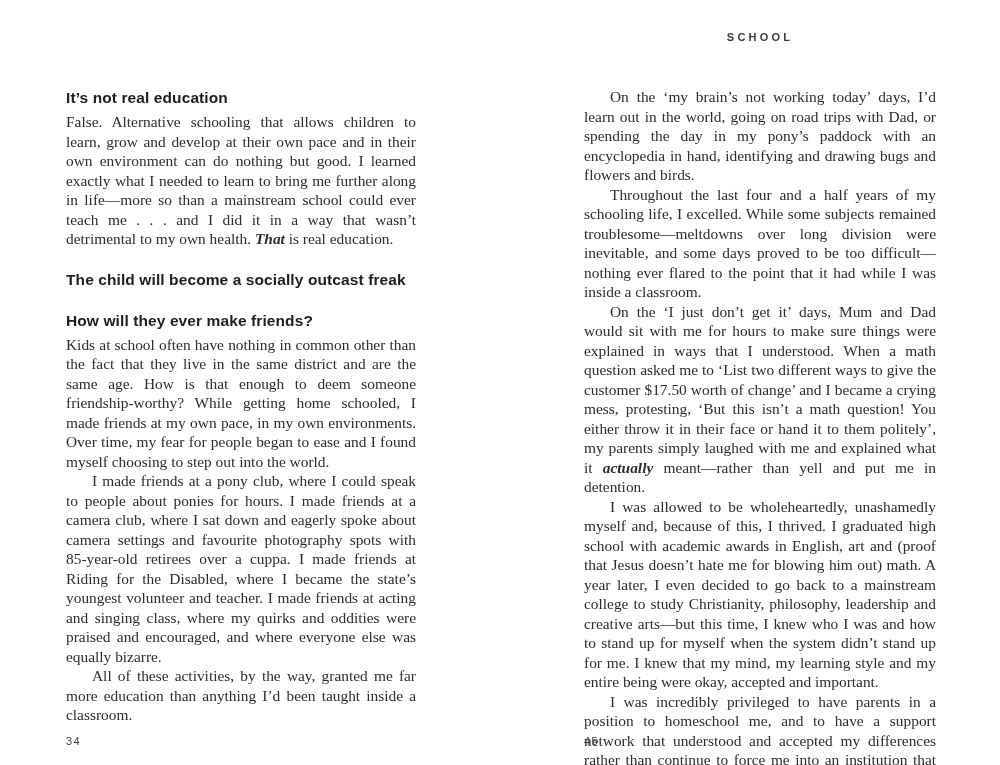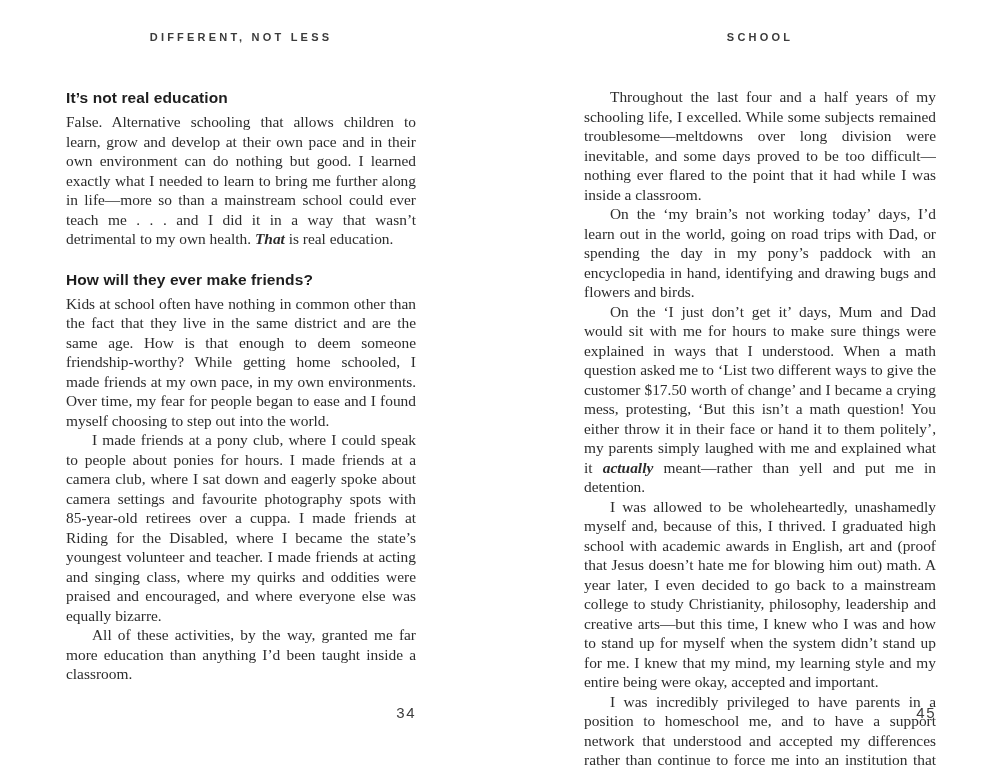--- a/index.html
+++ b/index.html
@@ -59,60 +59,60 @@
     line-height: 19.5px;
     color: #2c2c2c;
     text-align: justify;
     margin: 0;
   }
   .body-para.indent { text-indent: 26px; }
   .body-para em { font-style: italic; font-weight: bold; }
 
   .page-number {
     position: absolute;
-    top: 704px;
+    top: 735px;
     left: 0;
     width: 100%;
-    text-align: right;
+    text-align: left;
     font-family: "Liberation Sans", sans-serif;
-    font-size: 15px;
+    font-size: 11px;
     letter-spacing: 1.5px;
     color: #3d3d3d;
   }
 </style>
 </head>
 <body>
 
 <div class="spread">
 
   <div class="page page-left">
-    <div class="running-head">DIFFERENT, NOT LESS</div>
 
     <div class="page-content">
       <div id="left-sections">
           <h2 class="section-heading">It’s not real education</h2>
           <p class="body-para"><span>False. Alternative schooling that allows children to learn, grow and develop at their own pace and in their own environment can do nothing but good. I learned exactly what I needed to learn to bring me further along in life—more so than a mainstream school could ever teach me . . . and I did it in a way that wasn’t detrimental to my own health. </span><em>That</em><span> is real education.</span></p>
+          <h2 class="section-heading">The child will become a socially outcast freak</h2>
           <h2 class="section-heading">How will they ever make friends?</h2>
           <p class="body-para"><span>Kids at school often have nothing in common other than the fact that they live in the same district and are the same age. How is that enough to deem someone friendship-worthy? While getting home schooled, I made friends at my own pace, in my own environments. Over time, my fear for people began to ease and I found myself choosing to step out into the world.</span></p>
           <p class="body-para indent"><span>I made friends at a pony club, where I could speak to people about ponies for hours. I made friends at a camera club, where I sat down and eagerly spoke about camera settings and favourite photography spots with 85-year-old retirees over a cuppa. I made friends at Riding for the Disabled, where I became the state’s youngest volunteer and teacher. I made friends at acting and singing class, where my quirks and oddities were praised and encouraged, and where everyone else was equally bizarre.</span></p>
           <p class="body-para indent"><span>All of these activities, by the way, granted me far more education than anything I’d been taught inside a classroom.</span></p>
         </div>
 
     </div>
 
     <div class="page-number">34</div>
   </div>
 
   <div class="page page-right">
     <div class="running-head">SCHOOL</div>
 
     <div class="page-content">
       <div id="right-paragraphs">
+          <p class="body-para indent"><span>On the ‘my brain’s not working today’ days, I’d learn out in the world, going on road trips with Dad, or spending the day in my pony’s paddock with an encyclopedia in hand, identifying and drawing bugs and flowers and birds.</span></p>
           <p class="body-para indent"><span>Throughout the last four and a half years of my schooling life, I excelled. While some subjects remained troublesome—meltdowns over long division were inevitable, and some days proved to be too difficult—nothing ever flared to the point that it had while I was inside a classroom.</span></p>
-          <p class="body-para indent"><span>On the ‘my brain’s not working today’ days, I’d learn out in the world, going on road trips with Dad, or spending the day in my pony’s paddock with an encyclopedia in hand, identifying and drawing bugs and flowers and birds.</span></p>
           <p class="body-para indent"><span>On the ‘I just don’t get it’ days, Mum and Dad would sit with me for hours to make sure things were explained in ways that I understood. When a math question asked me to ‘List two different ways to give the customer $17.50 worth of change’ and I became a crying mess, protesting, ‘But this isn’t a math question! You either throw it in their face or hand it to them politely’, my parents simply laughed with me and explained what it </span><em>actually</em><span> meant—rather than yell and put me in detention.</span></p>
           <p class="body-para indent"><span>I was allowed to be wholeheartedly, unashamedly myself and, because of this, I thrived. I graduated high school with academic awards in English, art and (proof that Jesus doesn’t hate me for blowing him out) math. A year later, I even decided to go back to a mainstream college to study Christianity, philosophy, leadership and creative arts—but this time, I knew who I was and how to stand up for myself when the system didn’t stand up for me. I knew that my mind, my learning style and my entire being were okay, accepted and important.</span></p>
           <p class="body-para indent"><span>I was incredibly privileged to have parents in a position to homeschool me, and to have a support network that understood and accepted my differences rather than continue to force me into an institution that would never work for me. However, it’s not fair that the only options we currently have for children like me is to</span></p>
         </div>
     </div>
 
     <div class="page-number">45</div>
   </div>
 
 </div>

